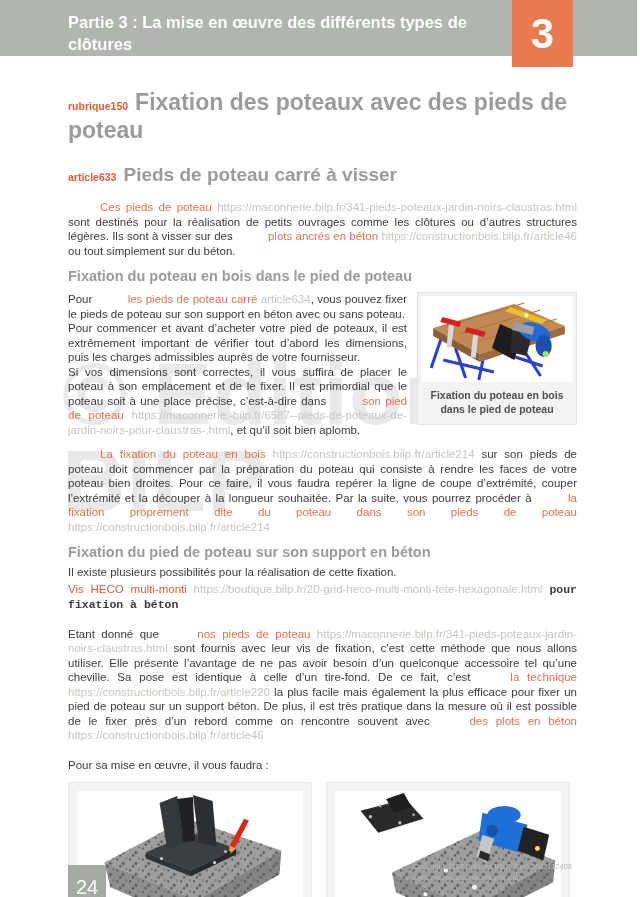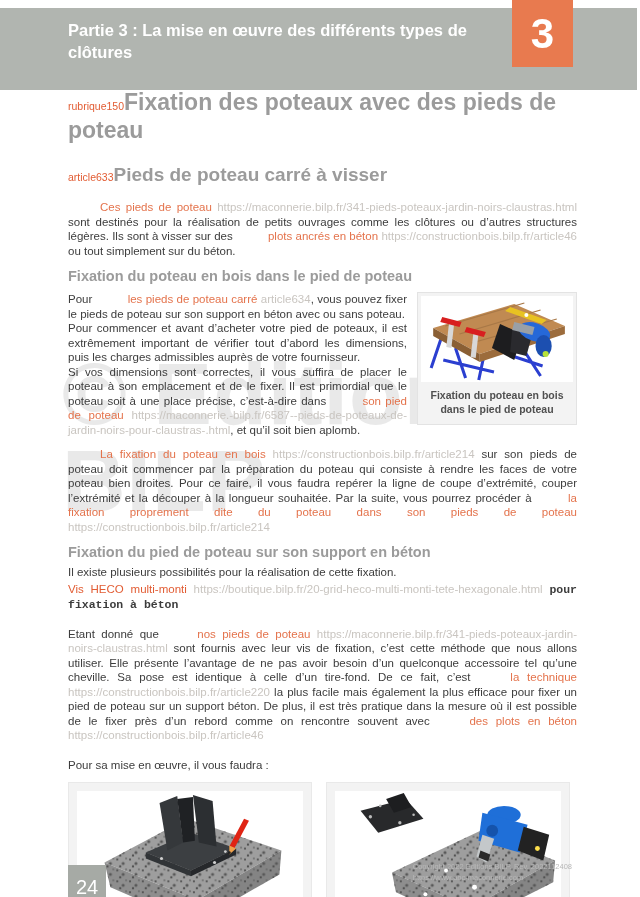--- a/index.html
+++ b/index.html
@@ -1,35 +1,35 @@
 <!DOCTYPE html>
 <html style="--header-bg: #b1b5b0; --accent-orange: #e87a4f; --label-orange: #e25c33; --link-orange: #e4734c; --url-gray: #c9c5c0; --heading-gray: #9b9b9b; --body-text: #3c3c3c; --figure-bg: #f3f3f3; --footer-box: #a6aaa5;"><head>
 <meta charset="utf-8">
 <style>
   html,body { margin:0; padding:0; background:#fff; }
   .page {
     position:relative; width:640px; height:897px; overflow:hidden; background:#fff;
     font-family:"Liberation Sans", sans-serif;
   }
   
-  .header-bar { position:absolute; top:8px; left:0; width:637px; height:82px;
+  .header-bar { position:absolute; top:0; left:0; width:637px; height:56px;
     background:var(--header-bg,#b1b5b0); }
   .header-title { position:absolute; left:68px; top:11px; width:408px;
     color:#fff; font-size:16.5px; font-weight:bold; line-height:1.34; }
   .chapter-box { position:absolute; left:512px; top:0; width:61px; height:67px;
     background:var(--accent-orange,#e87a4f); color:#fff; font-size:42px; font-weight:bold;
     display:flex; align-items:center; justify-content:center; }
   
   .watermark { position:absolute; left:62px; top:350px; z-index:0;
     color:#e9e9e9; font-weight:bold; font-size:88px; line-height:0.99; letter-spacing:1px;
     user-select:none; }
   
   .content { position:absolute; left:68px; top:68px; width:509px; z-index:1; }
   .rubrique-row { margin-top:22px; }
-  .h-label { font-size:10.5px; font-weight:normal; color:var(--label-orange,#e25c33); }
+  .h-label { font-size:10.5px; font-weight:bold; color:var(--label-orange,#e25c33); margin-right:7px; }
   .rubrique-title { font-size:23px; font-weight:bold; color:var(--heading-gray,#9b9b9b); }
   .rubrique-row { line-height:24px; }
   .article-row { margin-top:15px; line-height:30px; }
   .article-title { font-size:19px; font-weight:bold; color:var(--heading-gray,#9b9b9b); }
   .para { font-size:11.5px; line-height:14.5px; color:var(--body-text,#3c3c3c);
     text-align:justify; margin:8px 0 0 0; }
   .sub-heading { font-size:14.5px; font-weight:bold; color:var(--heading-gray,#9b9b9b);
     margin-top:10px; }
   .seg-t  { color:var(--body-text,#3c3c3c); }
   .seg-o  { color:var(--link-orange,#e4734c);margin-left:32px; }
@@ -200,16 +200,16 @@
         </div>
 
       </div>
 
     </div>
   </div>
 
   <div class="page-num-box">24</div>
   <div class="copyright">
     <div>Copyright 2022 Editions BILP. Rev. 2022112408</div>
-    <div>https://www.abc-maconnerie.com</div>
+    <div>avec://www.abc-maconnerie.com</div>
   </div>
 
 </div>
 
 </body></html>

